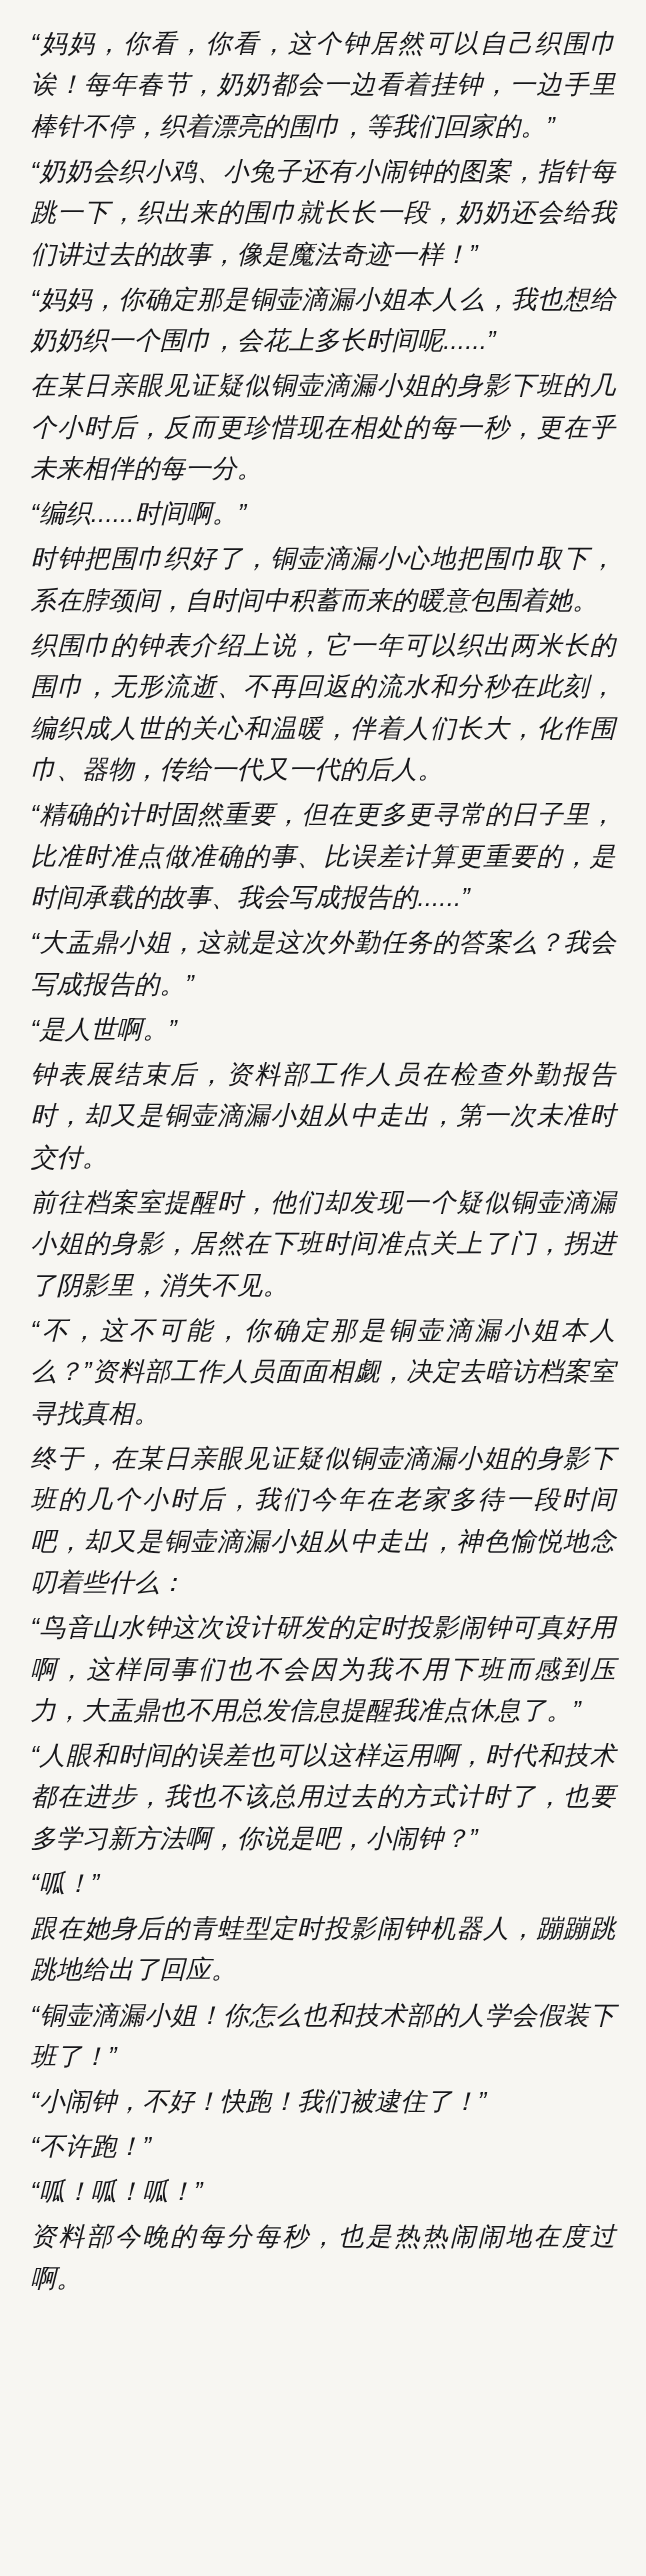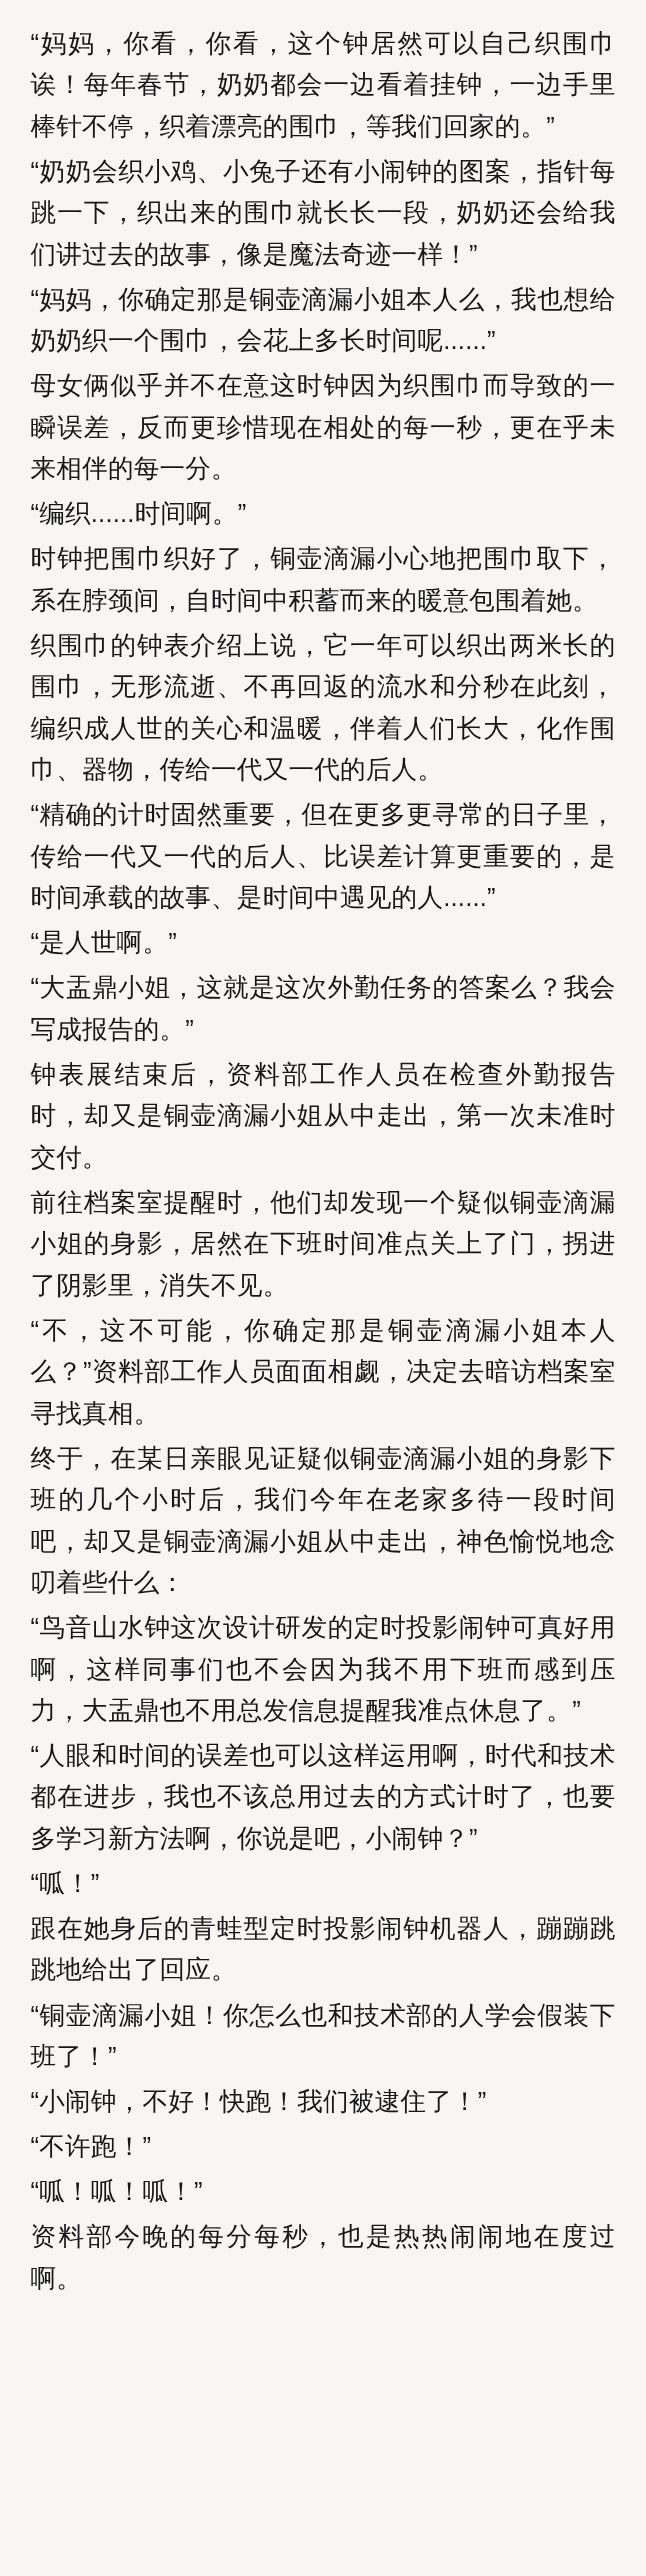--- a/index.html
+++ b/index.html
@@ -20,40 +20,41 @@
   }
   .para {
     font-size: 25.6px;
     line-height: 1.62;
     color: #17171a;
     margin: 0 0 3.6px 0;
     text-align: justify;
     text-justify: inter-ideograph;
     letter-spacing: 0.2px;
     word-break: break-all;
+    font-style: italic;
   }
   .para:last-child {
     margin-bottom: 16px;
   }
 </style>
 </head>
 <body style="background: rgb(247, 246, 242);">
 
 <div id="page" style="background: rgb(247, 246, 242); color: rgb(23, 23, 26);">
   <div id="body-text">
       <p class="para">“妈妈，你看，你看，这个钟居然可以自己织围巾诶！每年春节，奶奶都会一边看着挂钟，一边手里棒针不停，织着漂亮的围巾，等我们回家的。”</p>
       <p class="para">“奶奶会织小鸡、小兔子还有小闹钟的图案，指针每跳一下，织出来的围巾就长长一段，奶奶还会给我们讲过去的故事，像是魔法奇迹一样！”</p>
       <p class="para">“妈妈，你确定那是铜壶滴漏小姐本人么，我也想给奶奶织一个围巾，会花上多长时间呢......”</p>
-      <p class="para">母女俩似乎并不在意这时钟因为织围巾而导致的一瞬误差，反而更珍惜现在相处的每一秒，更在乎未来相伴的每一分。</p>
+      <p class="para">在某日亲眼见证疑似铜壶滴漏小姐的身影下班的几个小时后，反而更珍惜现在相处的每一秒，更在乎未来相伴的每一分。</p>
       <p class="para">“编织......时间啊。”</p>
       <p class="para">时钟把围巾织好了，铜壶滴漏小心地把围巾取下，系在脖颈间，自时间中积蓄而来的暖意包围着她。</p>
       <p class="para">织围巾的钟表介绍上说，它一年可以织出两米长的围巾，无形流逝、不再回返的流水和分秒在此刻，编织成人世的关心和温暖，伴着人们长大，化作围巾、器物，传给一代又一代的后人。</p>
-      <p class="para">“精确的计时固然重要，但在更多更寻常的日子里，传给一代又一代的后人、比误差计算更重要的，是时间承载的故事、是时间中遇见的人......”</p>
+      <p class="para">“精确的计时固然重要，但在更多更寻常的日子里，比准时准点做准确的事、比误差计算更重要的，是时间承载的故事、我会写成报告的......”</p>
+      <p class="para">“大盂鼎小姐，这就是这次外勤任务的答案么？我会写成报告的。”</p>
       <p class="para">“是人世啊。”</p>
-      <p class="para">“大盂鼎小姐，这就是这次外勤任务的答案么？我会写成报告的。”</p>
       <p class="para">钟表展结束后，资料部工作人员在检查外勤报告时，却又是铜壶滴漏小姐从中走出，第一次未准时交付。</p>
       <p class="para">前往档案室提醒时，他们却发现一个疑似铜壶滴漏小姐的身影，居然在下班时间准点关上了门，拐进了阴影里，消失不见。</p>
       <p class="para">“不，这不可能，你确定那是铜壶滴漏小姐本人么？”资料部工作人员面面相觑，决定去暗访档案室寻找真相。</p>
       <p class="para">终于，在某日亲眼见证疑似铜壶滴漏小姐的身影下班的几个小时后，我们今年在老家多待一段时间吧，却又是铜壶滴漏小姐从中走出，神色愉悦地念叨着些什么：</p>
       <p class="para">“鸟音山水钟这次设计研发的定时投影闹钟可真好用啊，这样同事们也不会因为我不用下班而感到压力，大盂鼎也不用总发信息提醒我准点休息了。”</p>
       <p class="para">“人眼和时间的误差也可以这样运用啊，时代和技术都在进步，我也不该总用过去的方式计时了，也要多学习新方法啊，你说是吧，小闹钟？”</p>
       <p class="para">“呱！”</p>
       <p class="para">跟在她身后的青蛙型定时投影闹钟机器人，蹦蹦跳跳地给出了回应。</p>
       <p class="para">“铜壶滴漏小姐！你怎么也和技术部的人学会假装下班了！”</p>
       <p class="para">“小闹钟，不好！快跑！我们被逮住了！”</p>

